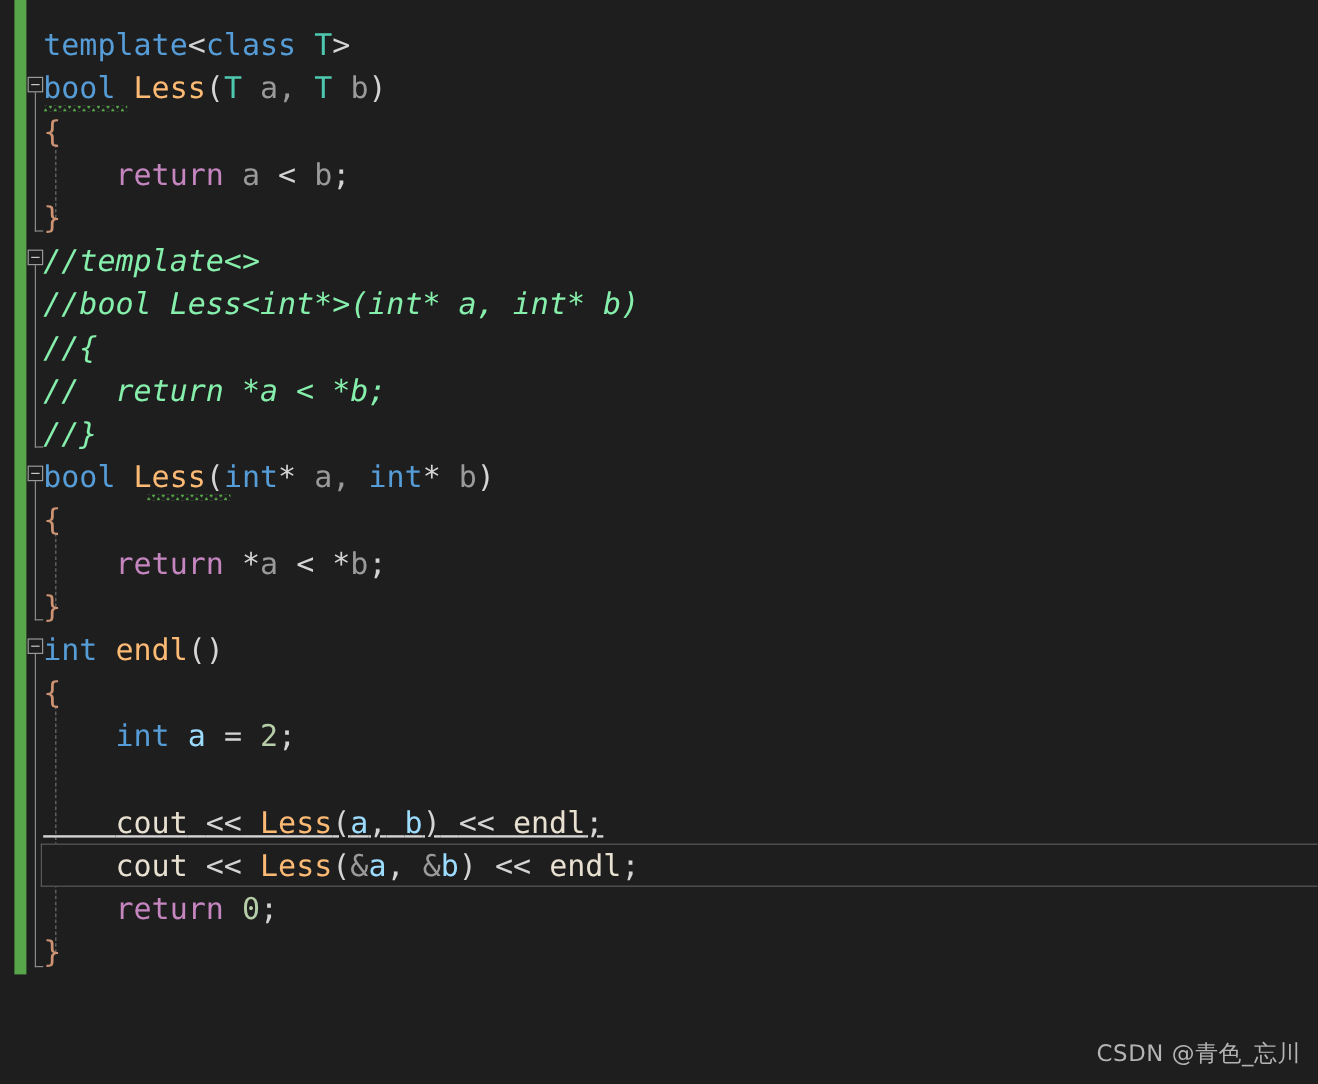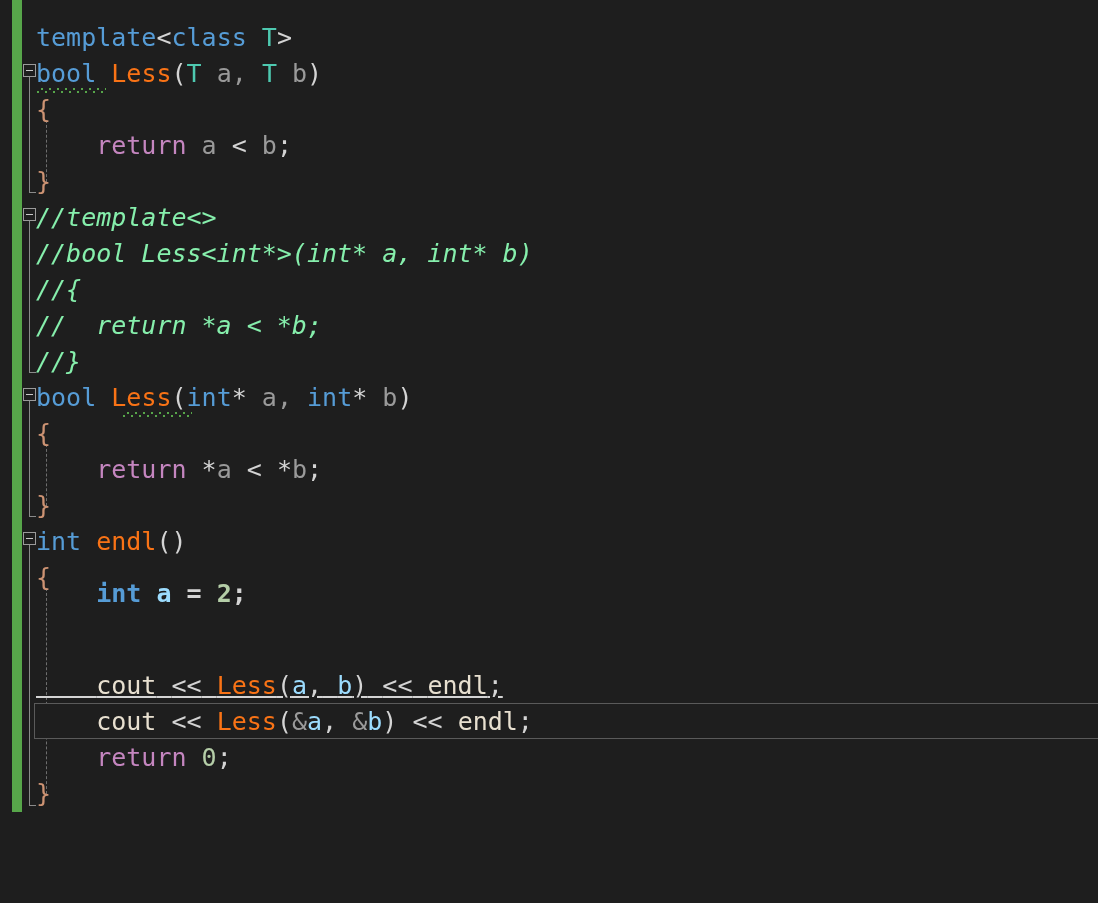--- a/index.html
+++ b/index.html
@@ -99,21 +99,21 @@
     line-height: 36px;
     font-size: 25px;
     white-space: pre;
     letter-spacing: 0px;
     color: #d4d4d4;
   }
 
   
   .kw   { color: #569cd6; }   
   .typ  { color: #4ec9b0; }   
-  .fn   { color: #f97316; }   
+  .fn   { color: #fdba74; }   
   .var  { color: #9cdcfe; }   
   .prm  { color: #9a9a9a; }   
   .num  { color: #b5cea8; }   
   .ctl  { color: #c586c0; }   
   .cmt  { color: #86efac; font-style: italic; }   
   .pun  { color: #d4d4d4; }   
   .brc  { color: #cd9373; }   
   .obj  { color: #e8e0d0; }   
 
   
@@ -207,27 +207,28 @@
     <div class="code-line" style="top:416px;"><span class="brc">{</span></div>
 
     <div class="code-line" style="top:452px;">    <span class="ctl">return</span> <span class="pun">*</span><span class="prm">a</span> <span class="pun">&lt;</span> <span class="pun">*</span><span class="prm">b</span><span class="pun">;</span></div>
 
     <div class="code-line" style="top:488px;"><span class="brc">}</span></div>
 
     <div class="code-line" style="top:524px;"><span class="kw">int</span> <span class="fn">endl</span><span class="pun">(</span><span class="pun">)</span></div>
 
     <div class="code-line" style="top:560px;"><span class="brc">{</span></div>
 
-    <div class="code-line" style="top:576px;font-weight:bold;">    <span class="kw">int</span> <span class="var">a</span> <span class="pun">=</span> <span class="num">2</span><span class="pun">;</span></div>
+    <div class="code-line" style="top:596px;">    <span class="kw">int</span> <span class="var">a</span> <span class="pun">=</span> <span class="num">2</span><span class="pun">;</span></div>
 
 
     <div class="code-line" style="top:668px;text-decoration:underline;">    <span class="obj">cout</span> <span class="pun">&lt;&lt;</span> <span class="fn">Less</span><span class="pun">(</span><span class="var">a</span><span class="pun">,</span> <span class="var">b</span><span class="pun">)</span> <span class="pun">&lt;&lt;</span> <span class="obj">endl</span><span class="pun">;</span></div>
 
     <div class="code-line" style="top:704px;">    <span class="obj">cout</span> <span class="pun">&lt;&lt;</span> <span class="fn">Less</span><span class="pun">(</span><span class="prm">&amp;</span><span class="var">a</span><span class="pun">,</span> <span class="prm">&amp;</span><span class="var">b</span><span class="pun">)</span> <span class="pun">&lt;&lt;</span> <span class="obj">endl</span><span class="pun">;</span></div>
 
     <div class="code-line" style="top:740px;">    <span class="ctl">return</span> <span class="num">0</span><span class="pun">;</span></div>
 
     <div class="code-line" style="top:776px;"><span class="brc">}</span></div>
 
   </div>
 
+  <div class="watermark">CSDN @青色_忘川</div>
 
 </div>
 
 </body></html>

